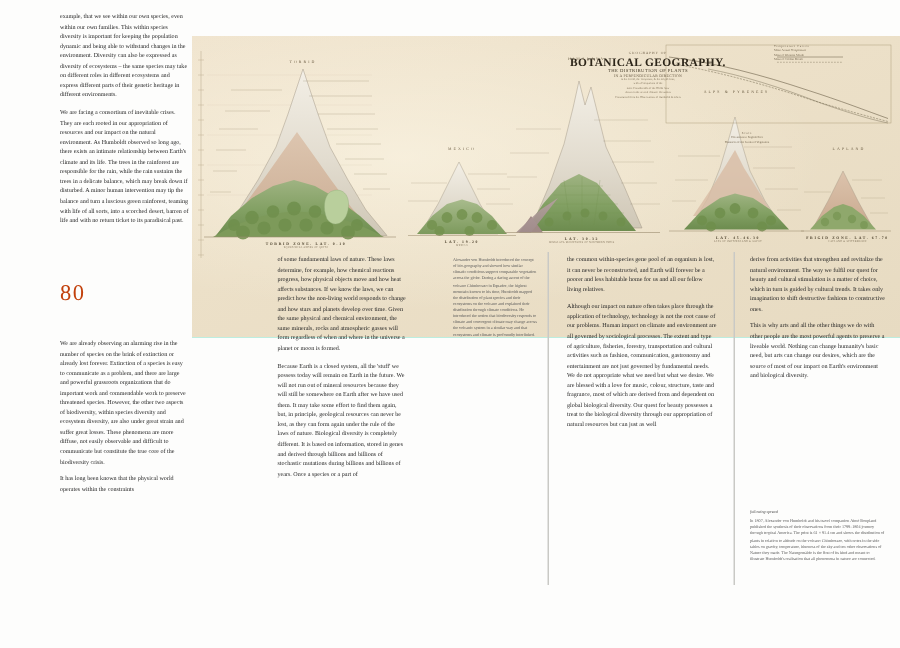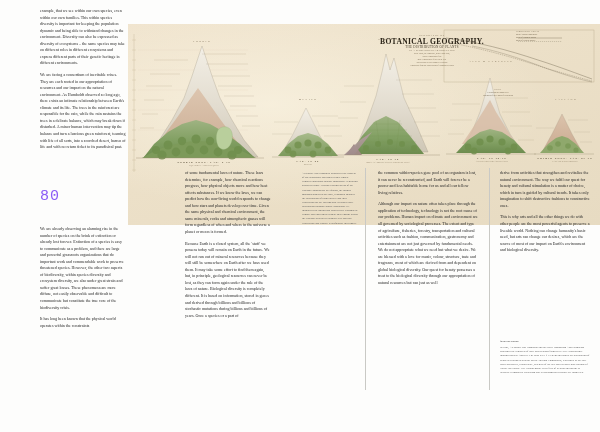--- a/index.html
+++ b/index.html
@@ -49,22 +49,22 @@
     text-align:center;text-transform:uppercase;font-weight:bold;
   }
   .base-cap small{display:block;font-size:1.7px;letter-spacing:.2px;font-weight:normal;color:#7b6c54;}
 
   
   .col{position:absolute;font-size:4.05px;line-height:1.62;text-align:left;color:#262626;}
   .col p{margin:0 0 5.2px 0;}
 
   .folio{
     position:absolute;left:40px;top:188px;
-    font-size:15px;color:#8b5cf6;letter-spacing:1px;
-    font-family:Liberation Mono, monospace;
+    font-size:15px;color:#c2410c;letter-spacing:1px;
+    font-family:Liberation Serif, serif;
     text-align:right;
   }
 
   .rule{position:absolute;background:#c9c9c5;width:.6px;}
 
   .caption{
     position:absolute;font-size:2.75px;line-height:1.5;color:#5a5a5a;
   }
   .caption .chead{font-style:italic;display:block;margin-bottom:2px;color:#4a4a4a;}
 </style>

